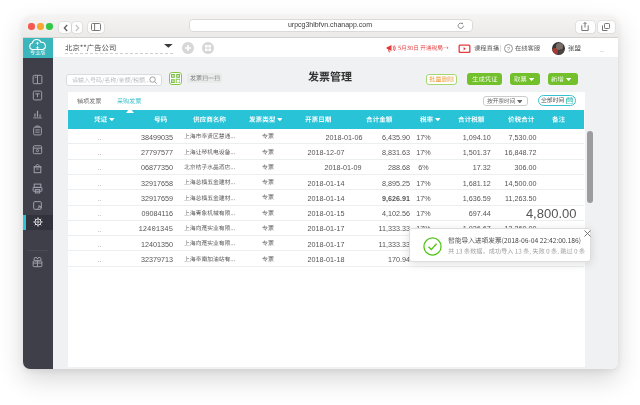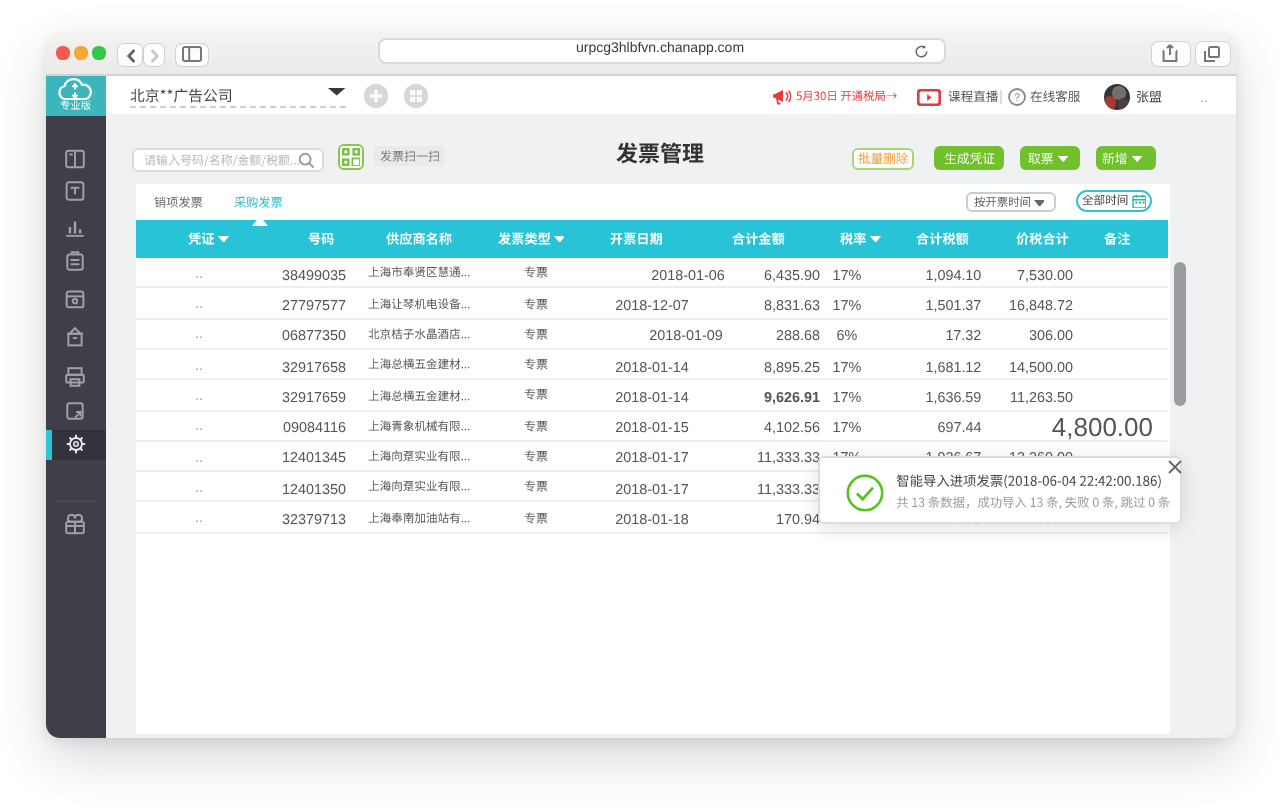--- a/index.html
+++ b/index.html
@@ -357,21 +357,21 @@
       <div style="position:absolute;left:262.0px;top:209.7px;line-height:0"><svg width="12.0" height="6.9" viewBox="0 0 12.0 6.9" style="overflow:visible">
           <path d="M2.6 0.2 2.4 0.9H0.8V1.3H2.2L2 2.1H0.3V2.5H1.9C1.7 2.9 1.6 3.3 1.5 3.6H4.3C3.9 3.9 3.5 4.4 3.1 4.7C2.7 4.6 2.2 4.4 1.8 4.3L1.5 4.6C2.5 4.9 3.7 5.4 4.2 5.8L4.5 5.4C4.3 5.2 3.9 5.1 3.5 4.9C4.1 4.4 4.7 3.8 5.1 3.3L4.8 3.1L4.7 3.2H2.1L2.3 2.5H5.6V2.1H2.5L2.7 1.3H5.1V0.9H2.8L3 0.3Z M9.9 4.6C10.4 4.9 11 5.3 11.3 5.6L11.7 5.3C11.3 5.1 10.7 4.7 10.2 4.4ZM7 3.1V3.5H11V3.1ZM7.6 4.4C7.3 4.8 6.8 5.1 6.3 5.4C6.4 5.4 6.5 5.6 6.6 5.7C7.1 5.4 7.7 5 8 4.5ZM6.3 3.9V4.2H8.8V5.3C8.8 5.3 8.8 5.4 8.7 5.4C8.6 5.4 8.3 5.4 8 5.4C8 5.5 8.1 5.6 8.1 5.8C8.5 5.8 8.8 5.8 9 5.7C9.2 5.6 9.2 5.5 9.2 5.3V4.2H11.7V3.9ZM6.8 1.3V2.7H11.3V1.3H9.9V0.9H11.6V0.5H6.4V0.9H8.1V1.3ZM8.5 0.9H9.4V1.3H8.5ZM7.2 1.7H8.1V2.4H7.2ZM8.5 1.7H9.4V2.4H8.5ZM9.9 1.7H10.8V2.4H9.9Z" fill="#555"></path>
         </svg></div>
       <div style="position:absolute;top:210.1px;font-size:7.2px;color:#555;font-weight:normal;white-space:pre;line-height:8.6px;left:326.0px;transform:translateX(-50%);">2018-01-15</div>
       <div style="position:absolute;top:210.1px;font-size:7.2px;color:#555;font-weight:normal;white-space:pre;line-height:8.6px;left:410.0px;transform:translateX(-100%);">4,102.56</div>
       <div style="position:absolute;top:210.1px;font-size:7.2px;color:#555;font-weight:normal;white-space:pre;line-height:8.6px;left:423.5px;transform:translateX(-50%);">17%</div>
       <div style="position:absolute;top:210.1px;font-size:7.2px;color:#555;font-weight:normal;white-space:pre;line-height:8.6px;left:490.7px;transform:translateX(-100%);">697.44</div>
       <div style="position:absolute;top:210.1px;font-size:13px;color:#555;font-weight:normal;white-space:pre;line-height:8.6px;left:536.5px;transform:translateX(-100%);margin-left:40px;">4,800.00</div>
       <div style="position:absolute;left:68px;top:235.10000000000002px;width:516px;height:1px;background:#eceff0;"></div>
       <div style="position:absolute;top:225.7px;font-size:7.0px;color:#999;font-weight:normal;white-space:pre;line-height:8.4px;left:99.5px;transform:translateX(-50%);">..</div>
-      <div style="position:absolute;top:225.4px;font-size:7.2px;color:#555;font-weight:normal;white-space:pre;line-height:8.6px;left:173.0px;transform:translateX(-100%);">12401345</div>
+      <div style="position:absolute;top:225.4px;font-size:7.2px;color:#555;font-weight:normal;white-space:pre;line-height:8.6px;left:173.0px;transform:translateX(-100%);font-family:Liberation Mono, monospace;">12401345</div>
       <div style="position:absolute;left:183.5px;top:225.1px;line-height:0"><svg width="51.2" height="6.7" viewBox="0 0 51.2 6.7" style="overflow:visible">
           <path d="M2.5 0.3V4.9H0.3V5.3H5.5V4.9H2.9V2.5H5.1V2.1H2.9V0.3Z M6.4 0.6C6.7 0.8 7.1 1 7.4 1.2L7.6 0.9C7.4 0.7 6.9 0.5 6.6 0.3ZM6 2.3C6.4 2.5 6.8 2.7 7 2.9L7.2 2.6C7 2.4 6.6 2.1 6.3 2ZM6.2 5.2 6.6 5.5C6.8 4.9 7.1 4.2 7.4 3.6L7 3.3C6.8 4 6.4 4.8 6.2 5.2ZM9 2.4C9.3 2.6 9.5 2.8 9.7 3H8.5L8.6 2.2H10.6L10.5 3H9.7L9.9 2.9C9.8 2.7 9.5 2.4 9.3 2.2ZM7.5 3V3.4H8C7.9 3.9 7.8 4.4 7.8 4.7H10.4C10.3 4.9 10.3 5 10.2 5.1C10.2 5.1 10.1 5.2 10 5.2C9.9 5.2 9.6 5.2 9.3 5.1C9.4 5.2 9.4 5.4 9.4 5.5C9.7 5.5 10 5.5 10.2 5.5C10.4 5.5 10.5 5.5 10.6 5.3C10.7 5.2 10.7 5 10.8 4.7H11.2V4.3H10.8C10.9 4.1 10.9 3.8 10.9 3.4H11.4V3H10.9L11 2.1C11 2 11 1.8 11 1.8H8.2C8.2 2.2 8.1 2.6 8 3ZM8.4 3.4H10.5C10.5 3.8 10.5 4.1 10.4 4.3H8.3ZM8.9 3.6C9.1 3.8 9.4 4.1 9.6 4.3L9.8 4.2C9.7 3.9 9.4 3.7 9.1 3.5ZM8.4 0.2C8.2 0.9 7.8 1.6 7.4 2C7.5 2.1 7.7 2.2 7.8 2.3C8 2 8.2 1.7 8.4 1.3H11.2V0.9H8.6C8.7 0.7 8.7 0.5 8.8 0.3Z M14.1 0.2C14.1 0.5 13.9 0.9 13.8 1.2H12.2V5.6H12.6V1.7H16.4V5C16.4 5.1 16.4 5.1 16.3 5.1C16.2 5.1 15.8 5.1 15.3 5.1C15.4 5.2 15.5 5.4 15.5 5.6C16 5.6 16.4 5.6 16.6 5.5C16.8 5.4 16.9 5.3 16.9 5V1.2H14.3C14.4 1 14.6 0.6 14.7 0.3ZM13.8 2.8H15.2V4H13.8ZM13.4 2.4V4.8H13.8V4.3H15.6V2.4Z M18.8 3H21.8V3.5H18.8ZM18.8 3.9C18.6 4.6 18.2 5 17.6 5.3C17.7 5.4 17.9 5.5 17.9 5.6C18.3 5.4 18.6 5.1 18.9 4.8C19.4 5.3 20.1 5.4 21.3 5.4H22.9C22.9 5.3 23 5.1 23 5.1C22.7 5.1 21.5 5.1 21.3 5.1C21 5.1 20.8 5.1 20.5 5V4.5H22.5V4.2H20.5V3.8H22.3V2.6H18.4V3.8H20.1V5C19.6 4.9 19.3 4.8 19 4.4C19.1 4.3 19.1 4.1 19.2 4ZM17.8 0.5V0.9H19.3C19.2 1.6 18.8 2.2 17.7 2.4C17.8 2.5 17.9 2.7 18 2.8C18.1 2.7 18.3 2.7 18.4 2.6C19 2.4 19.3 2.1 19.5 1.7H21.9C21.8 2 21.8 2.1 21.8 2.2C21.7 2.2 21.6 2.2 21.5 2.2C21.4 2.2 20.9 2.2 20.5 2.2C20.6 2.3 20.6 2.4 20.6 2.5C21 2.5 21.4 2.5 21.6 2.5C21.9 2.5 22 2.5 22.1 2.4C22.2 2.3 22.3 2.1 22.3 1.5C22.3 1.4 22.3 1.3 22.3 1.3H19.7C19.7 1.2 19.7 1 19.8 0.9H22.8V0.5Z M26.3 4.5C27.1 4.8 27.9 5.2 28.3 5.5L28.6 5.2C28.1 4.8 27.3 4.4 26.5 4.2ZM24.6 1.9C24.9 2.1 25.3 2.3 25.4 2.6L25.7 2.2C25.5 2 25.2 1.8 24.9 1.6ZM24 2.8C24.3 3 24.7 3.2 24.9 3.5L25.2 3.1C25 2.9 24.6 2.7 24.3 2.5ZM23.7 0.9V2.1H24.2V1.3H28V2.1H28.5V0.9H26.5C26.4 0.7 26.3 0.4 26.1 0.2L25.7 0.3C25.8 0.5 25.9 0.7 26 0.9ZM23.6 3.6V4H25.7C25.4 4.6 24.8 4.9 23.7 5.2C23.8 5.3 23.9 5.4 23.9 5.6C25.2 5.2 25.9 4.7 26.2 4H28.6V3.6H26.3C26.5 3.1 26.5 2.4 26.6 1.6H26.1C26.1 2.4 26.1 3.1 25.9 3.6Z M34 1.6C33.7 2.2 33.3 3.1 33 3.6L33.4 3.8C33.7 3.2 34.1 2.4 34.3 1.8ZM29.5 1.7C29.8 2.3 30.1 3.2 30.3 3.7L30.7 3.6C30.5 3.1 30.2 2.2 29.9 1.6ZM32.4 0.3V4.8H31.4V0.3H31V4.8H29.3V5.3H34.5V4.8H32.8V0.3Z M37.1 0.2C37 0.5 36.9 0.7 36.8 1H35.2V1.4H36.6C36.3 2.2 35.7 2.9 35 3.3C35.1 3.4 35.3 3.6 35.3 3.7C35.7 3.4 36 3.1 36.3 2.7V5.6H36.7V4.4H39.1V5C39.1 5.1 39.1 5.1 39 5.1C38.9 5.1 38.5 5.2 38.2 5.1C38.2 5.3 38.3 5.4 38.3 5.6C38.8 5.6 39.1 5.6 39.3 5.5C39.5 5.4 39.6 5.3 39.6 5V2.1H36.7C36.9 1.8 37 1.6 37.1 1.4H40.2V1H37.3C37.4 0.8 37.4 0.6 37.5 0.3ZM36.7 3.4H39.1V4H36.7ZM36.7 3.1V2.5H39.1V3.1Z M41.1 0.5V5.6H41.5V0.9H42.4C42.2 1.3 42.1 1.8 41.9 2.2C42.3 2.6 42.4 3 42.4 3.4C42.4 3.5 42.4 3.7 42.3 3.8C42.3 3.8 42.2 3.8 42.1 3.8C42 3.8 41.9 3.8 41.8 3.8C41.9 3.9 41.9 4.1 41.9 4.2C42 4.2 42.2 4.2 42.3 4.2C42.4 4.2 42.5 4.1 42.6 4.1C42.8 4 42.8 3.7 42.8 3.4C42.8 3 42.7 2.6 42.3 2.1C42.5 1.7 42.7 1.1 42.9 0.6L42.6 0.5L42.5 0.5ZM45.3 1.9V2.7H43.6V1.9ZM45.3 1.6H43.6V0.9H45.3ZM43.1 5.6C43.3 5.5 43.4 5.4 44.6 5.1C44.6 5 44.6 4.8 44.6 4.7L43.6 5V3H44.1C44.4 4.2 45 5.1 45.9 5.5C46 5.4 46.1 5.2 46.2 5.2C45.7 5 45.4 4.6 45.1 4.2C45.4 4 45.8 3.8 46.1 3.5L45.8 3.2C45.6 3.4 45.2 3.7 44.9 3.9C44.7 3.6 44.6 3.4 44.5 3H45.7V0.5H43.2V4.8C43.2 5 43 5.2 43 5.2C43 5.3 43.1 5.5 43.1 5.6Z M47.2 5.2C47.4 5.2 47.6 5 47.6 4.8C47.6 4.5 47.4 4.4 47.2 4.4C47 4.4 46.8 4.5 46.8 4.8C46.8 5 47 5.2 47.2 5.2Z M48.8 5.2C49 5.2 49.2 5 49.2 4.8C49.2 4.5 49 4.4 48.8 4.4C48.6 4.4 48.4 4.5 48.4 4.8C48.4 5 48.6 5.2 48.8 5.2Z M50.4 5.2C50.6 5.2 50.8 5 50.8 4.8C50.8 4.5 50.6 4.4 50.4 4.4C50.2 4.4 50 4.5 50 4.8C50 5 50.2 5.2 50.4 5.2Z" fill="#555"></path>
         </svg></div>
       <div style="position:absolute;left:262.0px;top:225.0px;line-height:0"><svg width="12.0" height="6.9" viewBox="0 0 12.0 6.9" style="overflow:visible">
           <path d="M2.6 0.2 2.4 0.9H0.8V1.3H2.2L2 2.1H0.3V2.5H1.9C1.7 2.9 1.6 3.3 1.5 3.6H4.3C3.9 3.9 3.5 4.4 3.1 4.7C2.7 4.6 2.2 4.4 1.8 4.3L1.5 4.6C2.5 4.9 3.7 5.4 4.2 5.8L4.5 5.4C4.3 5.2 3.9 5.1 3.5 4.9C4.1 4.4 4.7 3.8 5.1 3.3L4.8 3.1L4.7 3.2H2.1L2.3 2.5H5.6V2.1H2.5L2.7 1.3H5.1V0.9H2.8L3 0.3Z M9.9 4.6C10.4 4.9 11 5.3 11.3 5.6L11.7 5.3C11.3 5.1 10.7 4.7 10.2 4.4ZM7 3.1V3.5H11V3.1ZM7.6 4.4C7.3 4.8 6.8 5.1 6.3 5.4C6.4 5.4 6.5 5.6 6.6 5.7C7.1 5.4 7.7 5 8 4.5ZM6.3 3.9V4.2H8.8V5.3C8.8 5.3 8.8 5.4 8.7 5.4C8.6 5.4 8.3 5.4 8 5.4C8 5.5 8.1 5.6 8.1 5.8C8.5 5.8 8.8 5.8 9 5.7C9.2 5.6 9.2 5.5 9.2 5.3V4.2H11.7V3.9ZM6.8 1.3V2.7H11.3V1.3H9.9V0.9H11.6V0.5H6.4V0.9H8.1V1.3ZM8.5 0.9H9.4V1.3H8.5ZM7.2 1.7H8.1V2.4H7.2ZM8.5 1.7H9.4V2.4H8.5ZM9.9 1.7H10.8V2.4H9.9Z" fill="#555"></path>
         </svg></div>
       <div style="position:absolute;top:225.4px;font-size:7.2px;color:#555;font-weight:normal;white-space:pre;line-height:8.6px;left:326.0px;transform:translateX(-50%);">2018-01-17</div>
       <div style="position:absolute;top:225.4px;font-size:7.2px;color:#555;font-weight:normal;white-space:pre;line-height:8.6px;left:410.0px;transform:translateX(-100%);">11,333.33</div>
       <div style="position:absolute;top:225.4px;font-size:7.2px;color:#555;font-weight:normal;white-space:pre;line-height:8.6px;left:423.5px;transform:translateX(-50%);">17%</div>
       <div style="position:absolute;top:225.4px;font-size:7.2px;color:#555;font-weight:normal;white-space:pre;line-height:8.6px;left:490.7px;transform:translateX(-100%);">1,926.67</div>

